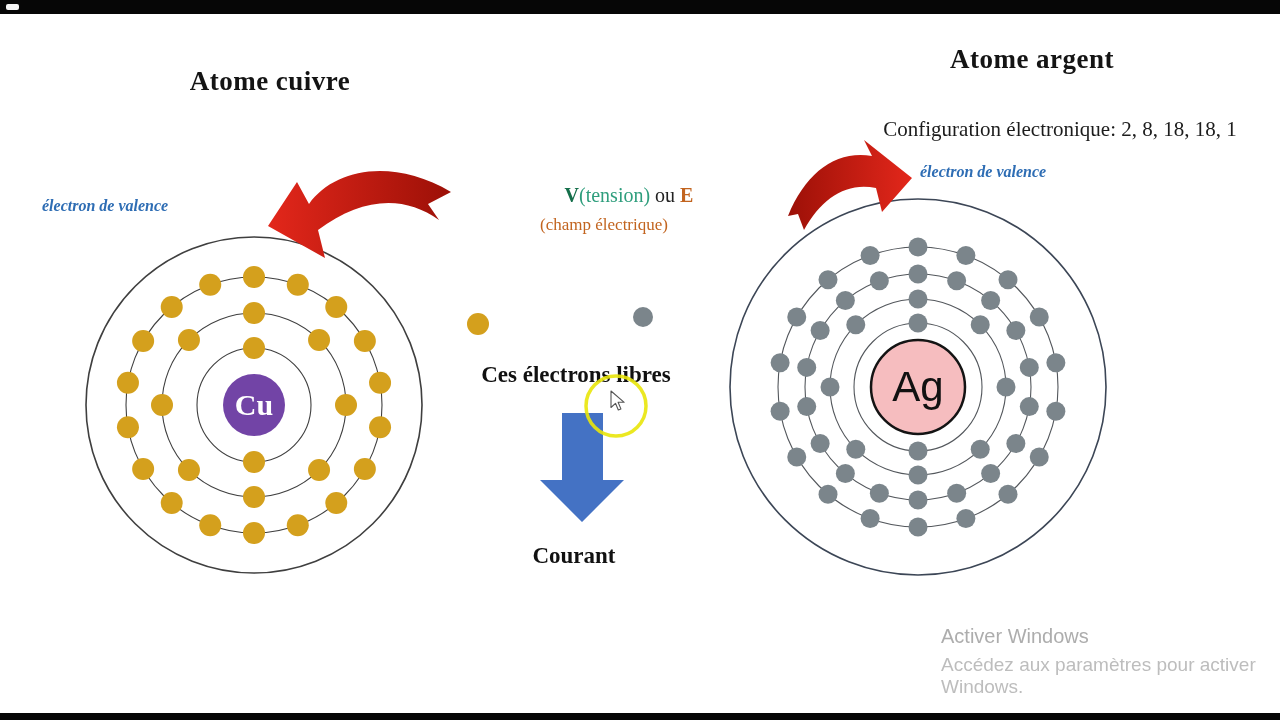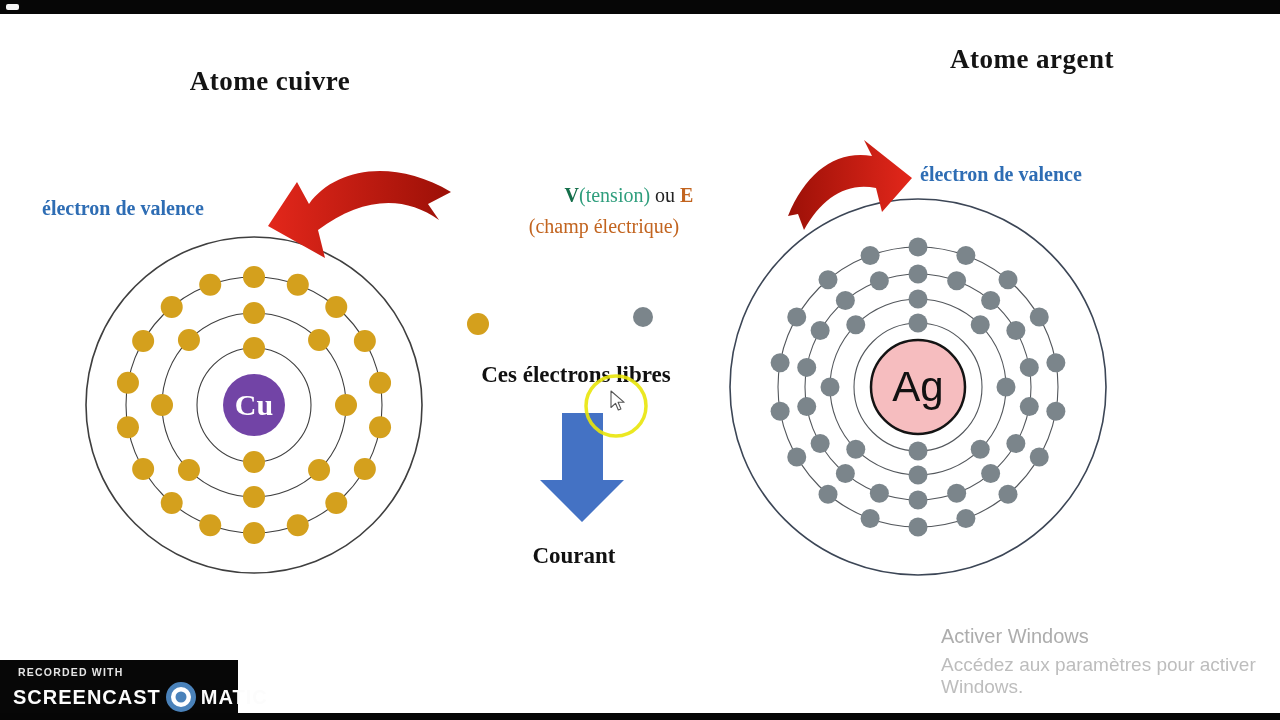--- a/index.html
+++ b/index.html
@@ -6,27 +6,27 @@
   .frame{position:relative;width:1280px;height:720px;background:#ffffff;overflow:hidden;
          font-family:"Liberation Serif", serif;}
   .abs{position:absolute;}
   .ctr{transform:translateX(-50%);white-space:nowrap;}
   .top-bar{left:0;top:0;width:1280px;height:14px;background:#060606;}
   .top-speck{left:6px;top:4px;width:13px;height:6px;background:#f5f5f5;border-radius:2px;}
   .bottom-strip{left:0;top:713px;width:1280px;height:7px;background:#060606;}
 
   .atom-title{font-size:27px;font-weight:bold;color:#141414;letter-spacing:.5px;}
   .config-text{font-size:21px;color:#1c1c1c;}
-  .valence-label{font-size:20px;font-weight:bold;color:var(--valence_blue);}
+  .valence-label{font-size:16px;font-weight:bold;color:var(--valence_blue);font-style:italic;}
   .tension-line{font-size:20px;color:#222;font-weight:bold;}
   .tension-line .v{color:var(--green_dark);font-weight:bold;}
   .tension-line .paren{color:var(--green_teal);font-weight:normal;}
   .tension-line .ou{color:#222;font-weight:normal;}
   .tension-line .e{color:var(--orange);font-weight:bold;}
-  .champ-line{font-size:20px;color:var(--orange);text-align:right;}
+  .champ-line{font-size:17px;color:var(--orange);text-align:right;}
   .free-label{font-size:23px;font-weight:bold;color:#111;}
   .courant-label{font-size:23px;font-weight:bold;color:#111;}
 
   .watermark{color:#b2b2b2;font-family:"Liberation Sans", sans-serif;}
   .wm1{font-size:20px;color:#adadad;margin-top:14px;}
   .wm2{font-size:19px;color:#bdbdbd;margin-top:6px;}
 
   .rec-badge{left:0;top:660px;width:238px;height:60px;background:#070707;}
   .rec-prefix{position:absolute;left:18px;top:6px;font-family:"Liberation Sans", sans-serif;
               font-size:10.5px;font-weight:bold;letter-spacing:1.2px;color:#e4e4e4;}
@@ -134,20 +134,21 @@
         <circle cx="870.1171799344063" cy="255.44303308997286" r="9.5" fill="#7b858b"></circle>
       </g>
       <circle cx="478" cy="324" r="11" fill="#d4a01d"></circle>
       <circle cx="643" cy="317" r="10" fill="#7b858b"></circle>
     </svg>
 
   <div class="abs ctr atom-title" style="left:270px;top:66px;text-align:center;">Atome cuivre</div>
   <div class="abs valence-label" style="left:42px;top:197px;">électron de valence</div>
 
   <div class="abs ctr atom-title" style="left:1032px;top:44px;">Atome argent</div>
+  <div class="abs ctr config-text" style="left:1060px;top:117px;">Configuration électronique: 2, 8, 18, 18, 1</div>
   <div class="abs valence-label" style="left:920px;top:163px;">électron de valence</div>
 
   <div class="abs ctr tension-line" style="left:629px;top:184px;">
     <span class="v">V</span><span class="paren">(tension)</span><span class="ou"> ou </span><span class="e">E</span>
   </div>
   <div class="abs ctr champ-line" style="left:604px;top:215px;">(champ électrique)</div>
 
   <div class="abs ctr free-label" style="left:576px;top:362px;">Ces électrons libres</div>
   <div class="abs ctr courant-label" style="left:574px;top:543px;">Courant</div>
 
@@ -171,28 +172,17 @@
     <polygon fill="#4472c4" points="562,413 603,413 603,480 624,480 582,522 540,480 562,480"></polygon>
     <circle cx="616" cy="406" r="30" fill="none" stroke="#e9e50a" stroke-width="3.5" opacity="0.9"></circle>
     <path transform="translate(611,391)" d="M0 0 L0 16.5 L4.5 12.3 L7.3 19 L9.9 17.9 L7.1 11.3 L13.2 11.3 Z" fill="#ffffff" stroke="#555" stroke-width="1.1" stroke-linejoin="round"></path>
   </svg>
 
   <div class="abs watermark" style="left:941px;top:611px;">
     <div class="wm1">Activer Windows</div>
     <div class="wm2">Accédez aux paramètres pour activer Windows.</div>
   </div>
 
-  <div class="abs rec-badge">
-    <div class="rec-prefix">RECORDED WITH</div>
-    <div class="rec-brand">
-      <span>SCREENCAST</span>
-      <svg width="30" height="30" viewBox="0 0 30 30">
-        <circle cx="15" cy="15" r="12.5" fill="#ffffff" stroke="#4a82ba" stroke-width="5"></circle>
-        <circle cx="15" cy="15" r="5.5" fill="#4a82ba"></circle>
-      </svg>
-      <span>MATIC</span>
-    </div>
-  </div>
 
   <div class="abs top-bar"></div>
   <div class="abs top-speck"></div>
   <div class="abs bottom-strip"></div>
 </div>
 
 </body></html>

